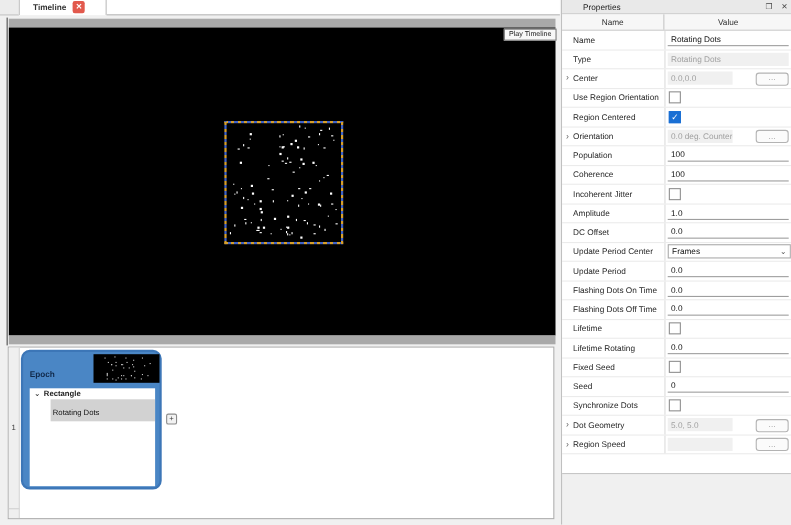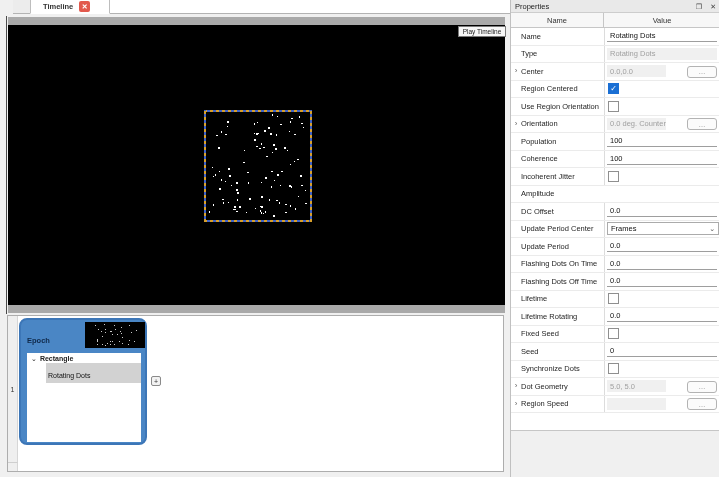--- a/index.html
+++ b/index.html
@@ -1,21 +1,21 @@
 <!DOCTYPE html>
 <html><head>
 <meta charset="utf-8">
 <style>
   * { margin:0; padding:0; box-sizing:border-box; }
   html,body { width:719px; height:477px; }
   body { font-family:"Liberation Sans", sans-serif; background:#f0f0f0; position:relative; overflow:hidden; }
   #app { position:absolute; inset:0; width:719px; height:477px; background:#f0f0f0; }
 
   
-  .tabbar { position:absolute; left:13px; top:0; width:509px; height:14px; background:#ffffff; border-bottom:1px solid #b3b3b3; }
+  .tabbar { position:absolute; left:0; top:0; width:509px; height:14px; background:#ffffff; border-bottom:1px solid #b3b3b3; }
   .tabbar .lead { position:absolute; left:0; top:0; width:17px; height:13px; background:#ececec; }
   .tab { position:absolute; left:17px; top:0; width:80px; height:14px; background:#ffffff;
          border-left:1px solid #bdbdbd; border-right:1px solid #bdbdbd; border-bottom:1px solid #ffffff;
          display:flex; align-items:center; gap:6px; padding:0 6px 0 12px; }
   .tab-label { font-size:7.5px; font-weight:700; color:#333; }
   .tab-close { width:11px; height:11px; background:#e2594d; border-radius:2px; color:#fff; font-size:7px; line-height:11px;
                text-align:center; font-weight:700; }
 
   
   .preview-wrap { position:absolute; left:6px; top:16px; width:498px; height:298px; border-left:1px solid #4a4a4a; }
@@ -48,21 +48,21 @@
   .tree-label { font-size:7px; font-weight:700; color:#222; }
   .tree-row2 { margin-left:19px; background:#d2d2d2; padding:1px 0 1px 2px; }
   .tree-row2 .tree-label2 { font-size:7px; font-weight:400; color:#111; }
   .plus-btn { position:absolute; left:143px; top:60px; width:10px; height:10px; background:#f2f2f2; border:1px solid #8a8a8a;
               border-radius:2px; font-size:7px; color:#333; display:flex; align-items:center; justify-content:center; line-height:1; }
 
   
   .props { position:absolute; left:510px; top:0; width:209px; height:477px; background:#f0f0f0; border-left:1px solid #c0c0c0; }
   .props-title { position:absolute; left:0; top:0; width:209px; height:13px; background:#e9e9e9; border-bottom:1px solid #cdcdcd;
                  display:flex; align-items:center; }
-  .props-title-text { font-size:7.5px; color:#222; padding-left:4px; flex:1; }
+  .props-title-text { font-size:7.5px; color:#222; padding-left:4px; flex:1;margin-left:15px; }
   .win-icon { font-size:7px; color:#444; padding:0 4px; line-height:13px; }
   .props-header { position:absolute; left:0; top:13px; width:209px; height:15px; display:flex; background:#f7f7f7;
                   border-bottom:1px solid #c6c6c6; }
   .hcell { font-size:7.5px; color:#333; display:flex; align-items:center; justify-content:center; height:100%; }
   .hcell.name { width:93px; border-right:1px solid #c6c6c6; }
   .hcell.value { flex:1; }
   .props-table { position:absolute; left:0; top:28px; width:209px; height:403px; background:#fff; border-bottom:1px solid #c6c6c6; }
   .prow { position:relative; display:flex; height:17.5px; border-bottom:1px solid #ebebeb; align-items:center; }
   .prow .gutter { width:10px; text-align:center; font-size:8px; color:#666; line-height:10px; }
   .prow .pname { width:83px; font-size:7.5px; color:#1f1f1f; white-space:nowrap; overflow:hidden; }
@@ -298,30 +298,30 @@
         <div class="prow">
           <div class="gutter">›</div>
           <div class="pname">Center</div>
           <div class="pvalue">
             <div class="vro short">0.0,0.0</div>
             <div class="vellipsis">…</div>
           </div>
         </div>
         <div class="prow">
           <div class="gutter"></div>
+          <div class="pname">Use Region Orientation</div>
+          <div class="pvalue">
+            <div class="vcheck"></div>
+          </div>
+        </div>
+        <div class="prow">
+          <div class="gutter"></div>
           <div class="pname">Region Centered</div>
           <div class="pvalue">
             <div class="vcheck checked">✓</div>
-          </div>
-        </div>
-        <div class="prow">
-          <div class="gutter"></div>
-          <div class="pname">Use Region Orientation</div>
-          <div class="pvalue">
-            <div class="vcheck"></div>
           </div>
         </div>
         <div class="prow">
           <div class="gutter">›</div>
           <div class="pname">Orientation</div>
           <div class="pvalue">
             <div class="vro short">0.0 deg. Counterclockwise</div>
             <div class="vellipsis">…</div>
           </div>
         </div>
@@ -342,20 +342,23 @@
         <div class="prow">
           <div class="gutter"></div>
           <div class="pname">Incoherent Jitter</div>
           <div class="pvalue">
             <div class="vcheck"></div>
           </div>
         </div>
         <div class="prow">
           <div class="gutter"></div>
           <div class="pname">Amplitude</div>
+          <div class="pvalue">
+            <div class="vinput">1.0</div>
+          </div>
         </div>
         <div class="prow">
           <div class="gutter"></div>
           <div class="pname">DC Offset</div>
           <div class="pvalue">
             <div class="vinput">0.0</div>
           </div>
         </div>
         <div class="prow">
           <div class="gutter"></div>

